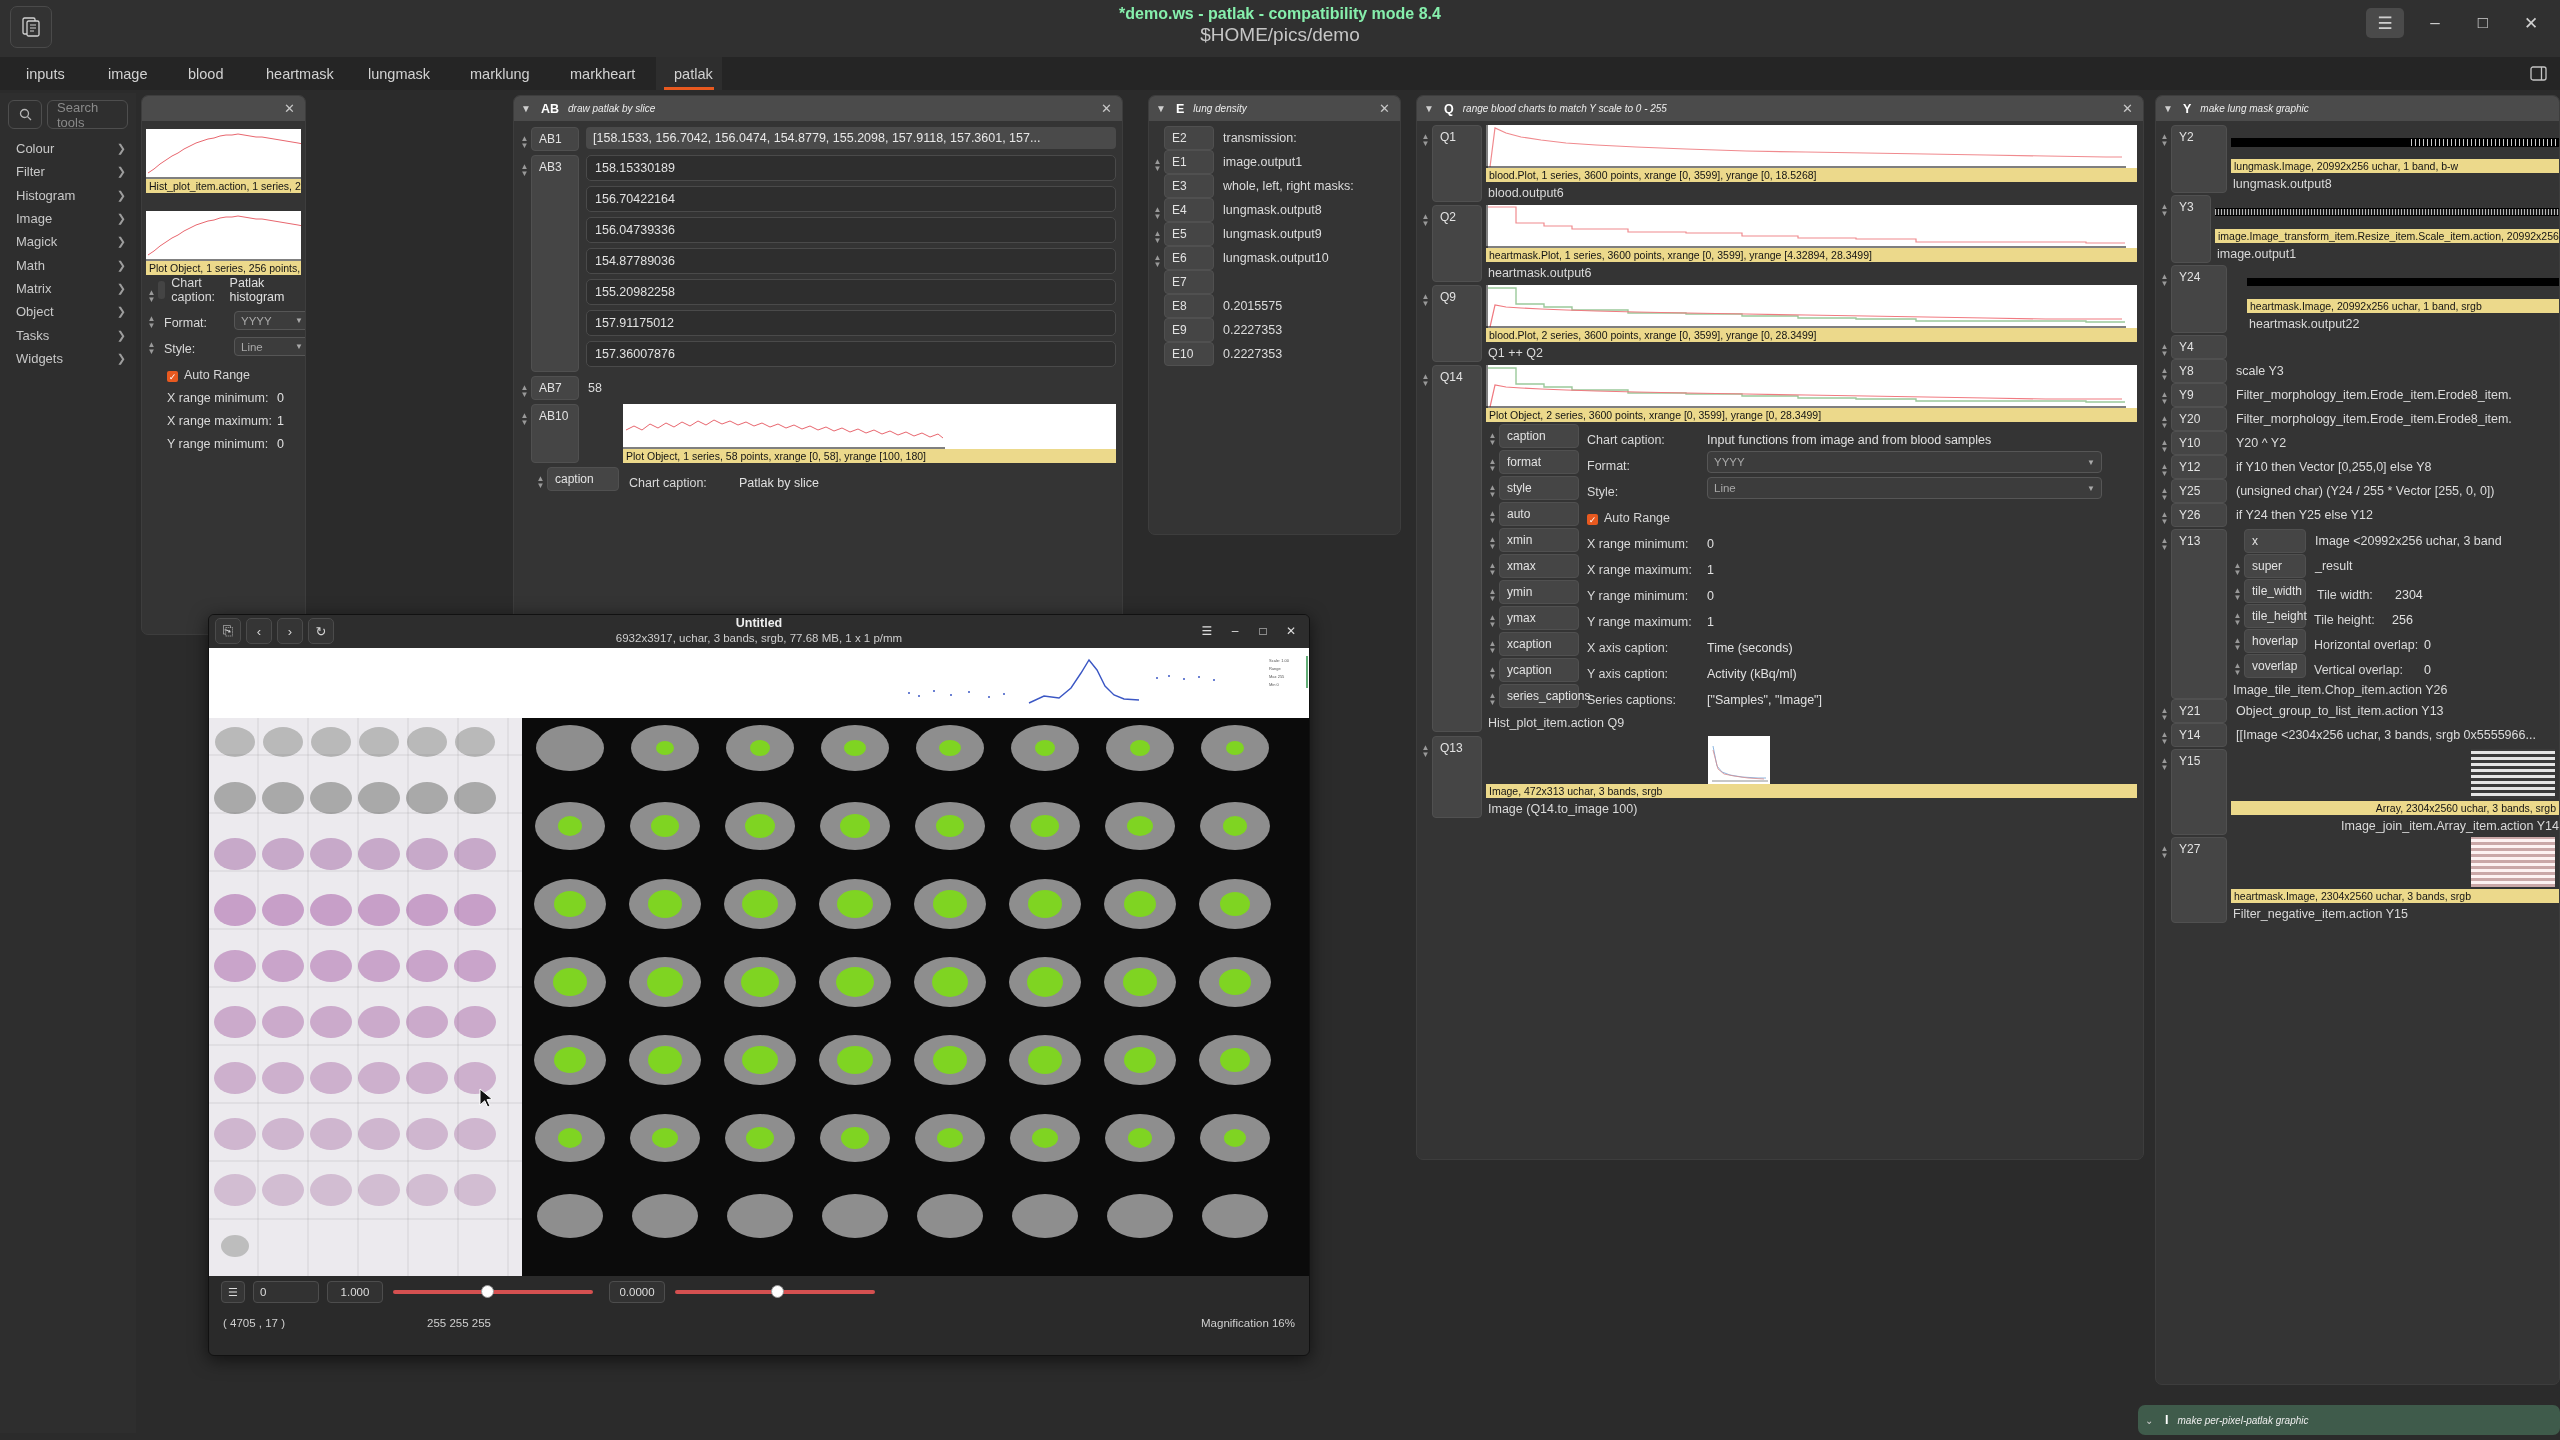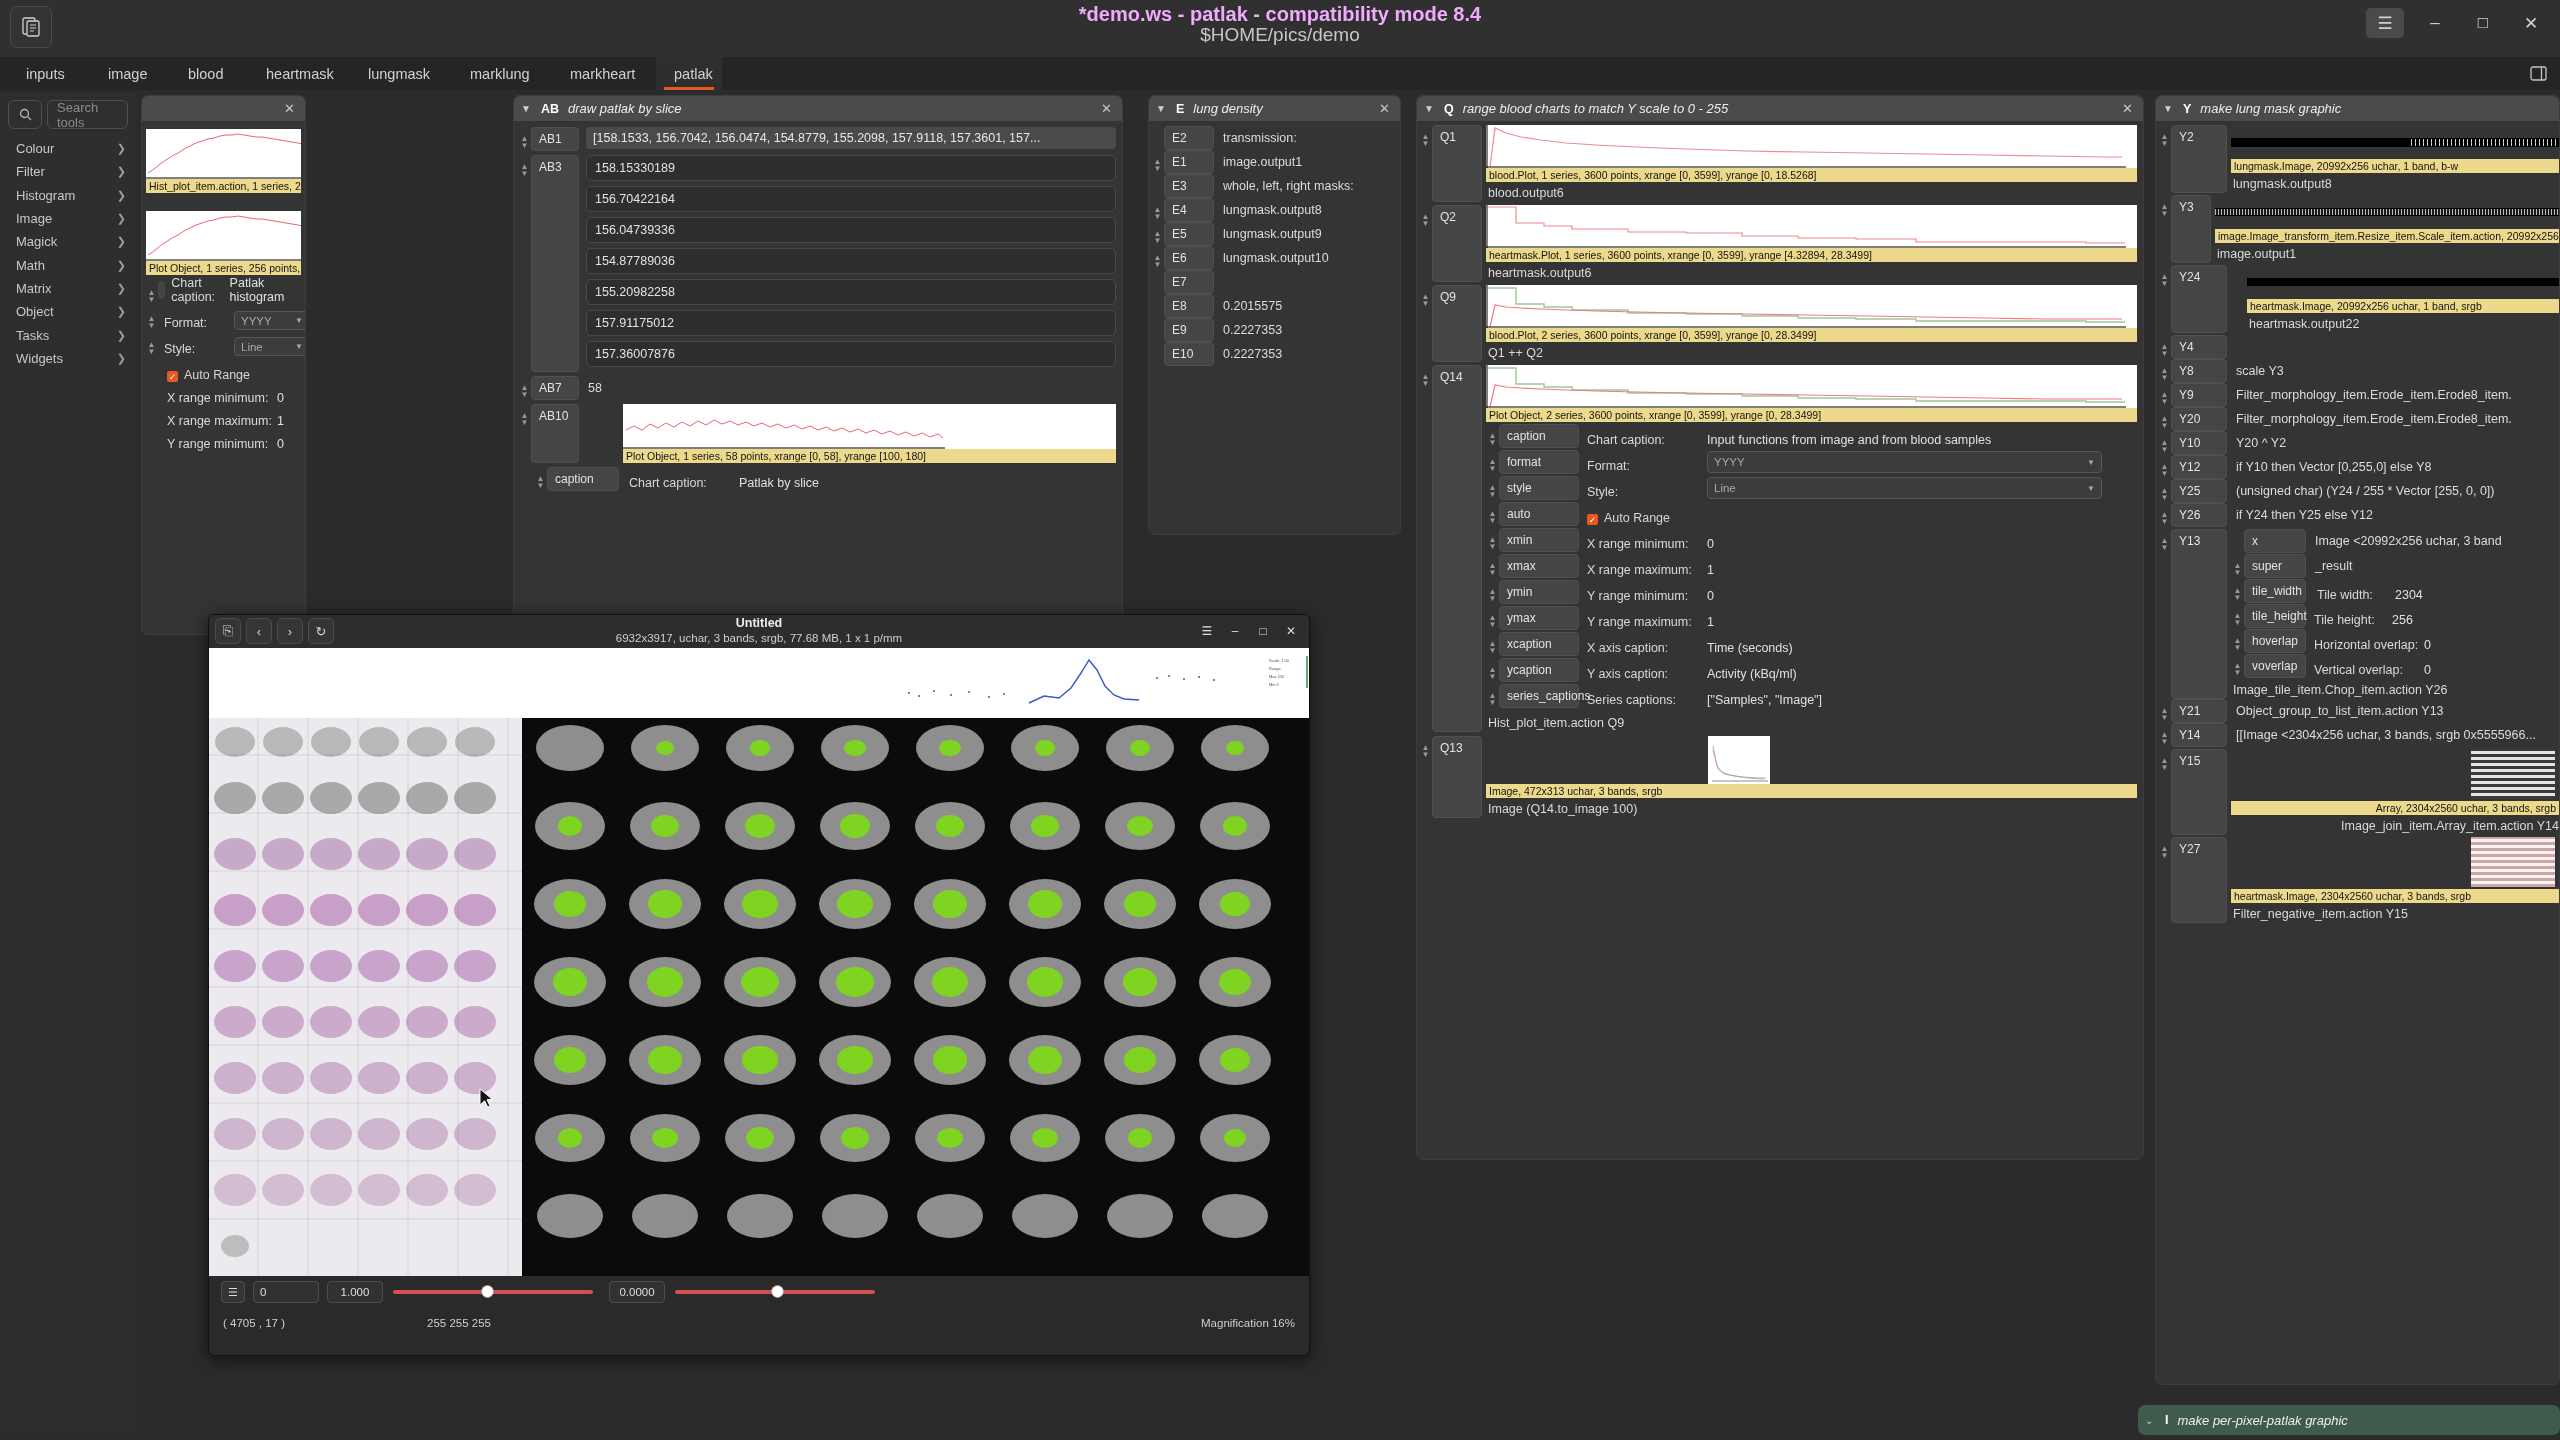--- a/index.html
+++ b/index.html
@@ -5,21 +5,21 @@
   * { box-sizing: border-box; margin:0; padding:0; }
   html,body{ width:2560px; height:1440px; overflow:hidden; background:#2b2b2b;
     font-family:"Liberation Sans", sans-serif; color:#d6d6d6; }
 
   
   .titlebar{ position:absolute; left:0; top:0; width:2560px; height:57px; background:#303030; }
   .tb-doc-icon{ position:absolute; left:10px; top:6px; width:42px; height:42px;
      border:1px solid #4a4a4a; border-radius:7px; background:#333;
      display:flex; align-items:center; justify-content:center; }
   .tb-titles{ position:absolute; left:0; top:3px; width:2560px; text-align:center; }
-  .tb-t1{ font-size:20px; font-weight:bold; color:#f0abfc; line-height:22px; }
+  .tb-t1{ font-size:16px; font-weight:bold; color:#86efac; line-height:22px; }
   .tb-t2{ font-size:19px; color:#c6c6c6; line-height:20px; }
   .tb-btns{ position:absolute; right:12px; top:8px; display:flex; gap:14px; align-items:center; }
   .tb-btn{ width:34px; height:30px; display:flex; align-items:center; justify-content:center;
      color:#cfcfcf; font-size:17px; border-radius:5px; }
   .tb-btn.menu{ background:#4a4a4a; width:38px; }
 
   
   .tabbar{ position:absolute; left:0; top:57px; width:2560px; height:33px; background:#252525; }
   .tab{ position:absolute; top:0; height:33px; padding:0 18px; display:flex; align-items:center;
     font-size:14.5px; color:#d2d2d2; }
@@ -28,21 +28,21 @@
   .tabbar .right-icon{ position:absolute; right:10px; top:5px; width:24px; height:22px;
     display:flex; align-items:center; justify-content:center; }
 
   
   .panel{ position:absolute; background:#343434; border-radius:7px; overflow:hidden;
      border:1px solid #3d3d3d; }
   .panel-head{ height:25px; background:#4b4b4b; display:flex; align-items:center;
      padding:0 7px; font-size:12.5px; }
   .ph-chev{ width:14px; color:#cfcfcf; font-size:10px; }
   .ph-id{ font-weight:bold; color:#ffffff; font-size:12.5px; margin:0 9px 0 6px; }
-  .ph-title{ font-style:italic; color:#ededed; font-size:13px; }
+  .ph-title{ font-style:italic; color:#ededed; font-size:10px; }
   .ph-close{ margin-left:auto; color:#c8c8c8; font-size:13px; padding:0 3px; }
   .panel-body{ position:absolute; top:25px; left:0; right:0; bottom:0; overflow:hidden; }
 
   
   .row{ display:flex; align-items:flex-start; }
   .spin{ width:13px; min-width:13px; padding-top:8px; color:#9a9a9a; font-size:8px;
      line-height:7px; text-align:center; }
   .chip{ min-width:40px; background:#454545; border:1px solid #505050; border-radius:4px;
      font-size:12px; color:#e3e3e3; padding:4px 7px; text-align:left; }
   .rowtext{ font-size:12.5px; color:#dcdcdc; padding:5px 0 5px 9px; }

